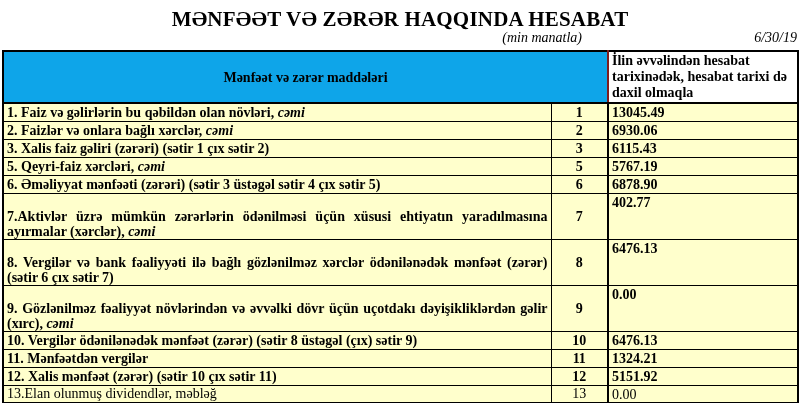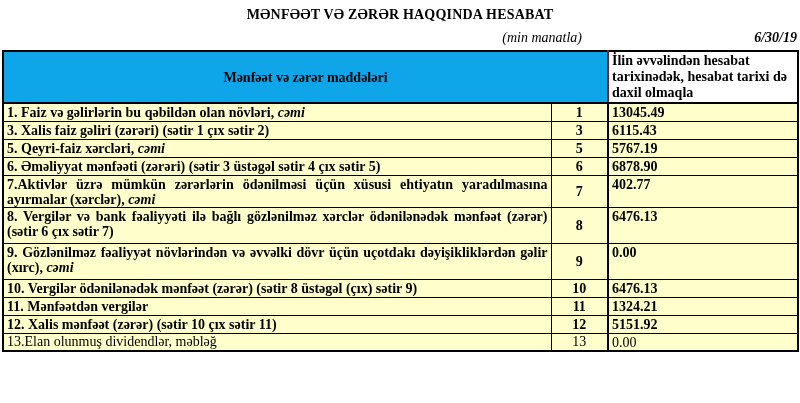--- a/index.html
+++ b/index.html
@@ -3,26 +3,26 @@
 <meta charset="utf-8">
 <style>
   html,body{margin:0;padding:0;}
   body{
     width:800px;height:403px;
     background:#ffffff;color:#000;
     font-family:"Liberation Serif","DejaVu Serif",serif;
     position:relative;overflow:hidden;
   }
   .title{
-    text-align:center;font-weight:bold;font-size:14px;
+    text-align:center;font-weight:bold;font-size:21px;
     padding-top:7px;letter-spacing:.2px;
   }
   .subline{position:absolute;top:30px;left:0;width:797px;height:18px;font-size:14px;font-style:italic;}
   .unit-note{position:absolute;right:215px;top:0;}
-  .report-date{position:absolute;right:0;top:0;font-weight:bold;}
+  .report-date{position:absolute;right:0;top:0;}
   table.report{
     position:absolute;left:2px;top:50px;width:795px;
     border-collapse:collapse;table-layout:fixed;
     background:#FFFFCC;
     border:2px solid #000;
   }
   col.c-desc{width:548px;}
   col.c-num{width:57px;}
   col.c-val{width:190px;}
   th,td{
@@ -36,21 +36,21 @@
   tr.tall36{height:36px;}
   th.h-items{
     background:#0ea5e9;text-align:center;vertical-align:middle;
     border-right:2px solid #7f1d1d;border-bottom:2px solid #000;
   }
   th.h-period{
     background:#FFFFFF;text-align:left;vertical-align:middle;
     border-bottom:2px solid #000;line-height:16px;
   }
   td.lbl{text-align:left;vertical-align:middle;}
-  td.lbl.justify{text-align:justify;text-align-last:left;vertical-align:top;padding-top:1px;}
+  td.lbl.justify{text-align:justify;text-align-last:left;vertical-align:top;padding-top:15px;}
   td.num{text-align:center;vertical-align:middle;border-right:2px solid #000;}
   td.val{text-align:left;vertical-align:top;padding-top:1px;}
   tr.regular td{font-weight:normal;}
   .em{font-style:italic;}
 </style>
 </head>
 <body>
 
 <div class="title">MƏNFƏƏT VƏ ZƏRƏR HAQQINDA HESABAT</div>
 
@@ -68,20 +68,25 @@
   <tbody>
       <tr class="hdr">
     <th class="h-items" colspan="2">Mənfəət və zərər maddələri</th>
     <th class="h-period">İlin əvvəlindən hesabat tarixinədək, hesabat tarixi də daxil olmaqla</th>
   </tr>
 
   <tr class="single">
     <td class="lbl"><span>1. Faiz və gəlirlərin bu qəbildən olan növləri, </span><span class="em">cəmi</span></td>
     <td class="num">1</td>
     <td class="val">13045.49</td>
+  </tr>
+  <tr class="single">
+    <td class="lbl"><span>2. Faizlər və onlara bağlı xərclər, </span><span class="em">cəmi</span></td>
+    <td class="num">2</td>
+    <td class="val">6930.06</td>
   </tr>
   <tr class="single">
     <td class="lbl"><span>3. Xalis faiz gəliri (zərəri) (sətir 1 çıx sətir 2)</span><span class="em"></span></td>
     <td class="num">3</td>
     <td class="val">6115.43</td>
   </tr>
   <tr class="single">
     <td class="lbl"><span>5. Qeyri-faiz xərcləri, </span><span class="em">cəmi</span></td>
     <td class="num">5</td>
     <td class="val">5767.19</td>

